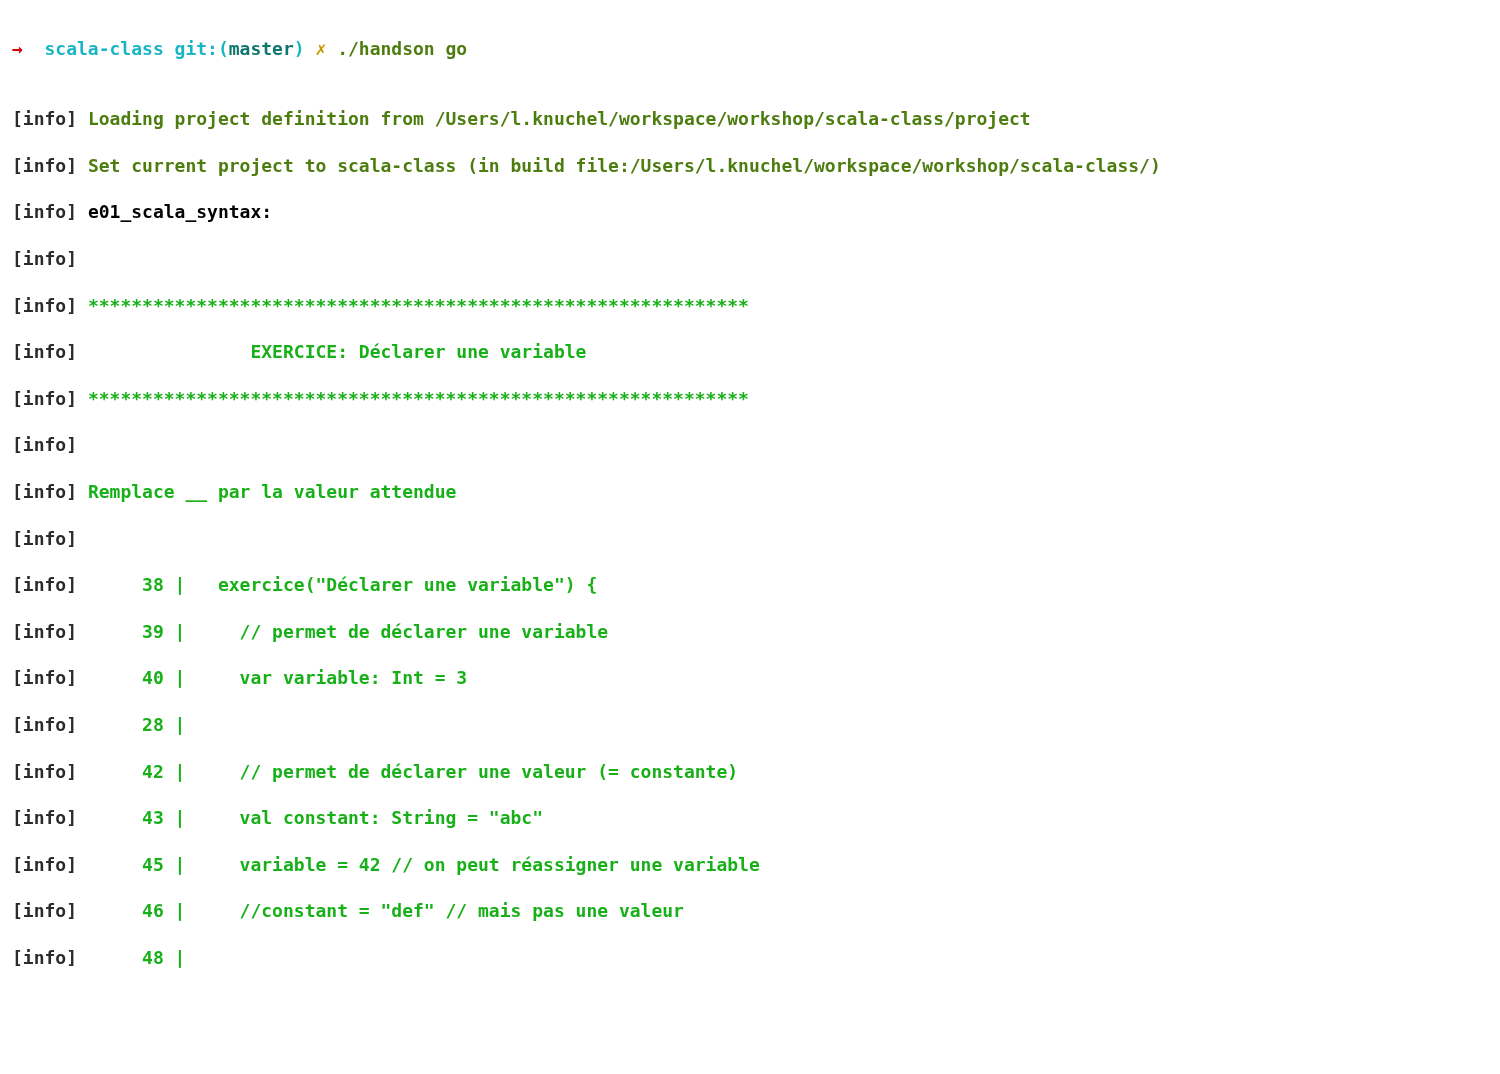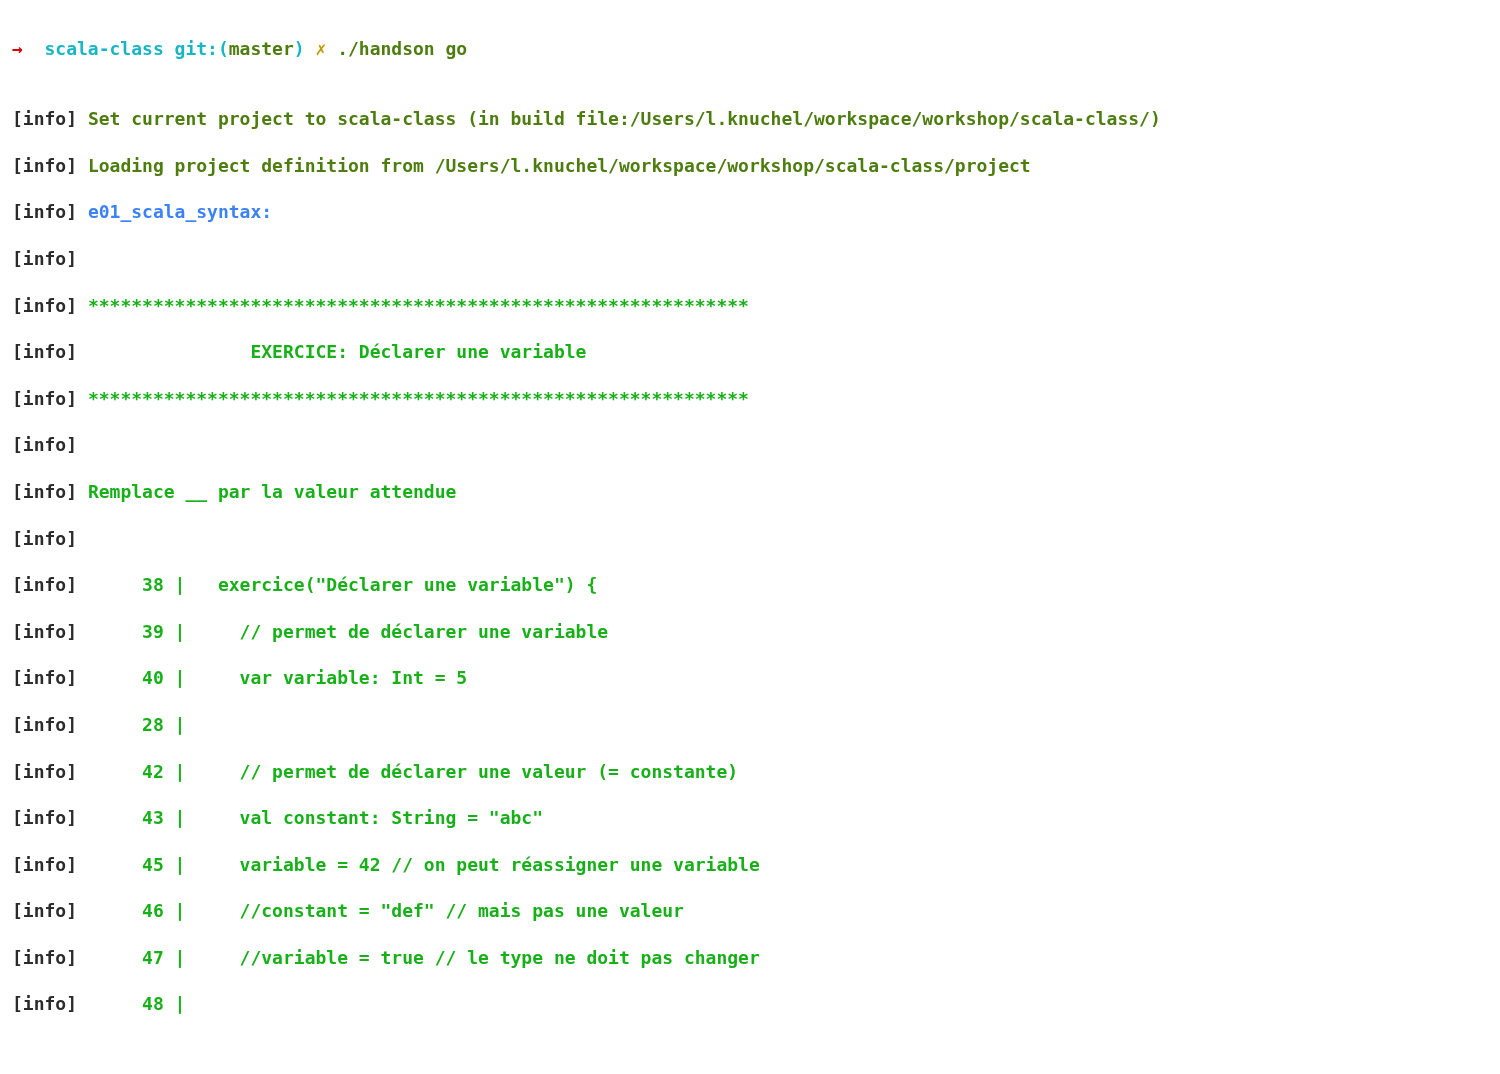--- a/index.html
+++ b/index.html
@@ -13,52 +13,51 @@
     font-size: 18px;
     line-height: 23.3px;
     white-space: pre;
     padding: 14px 12px 14px 12px;
     color: #2b2b2b;
     font-weight: 600;
   }
   .line { display: block; }
   .c-red    { color: #d80000; }
   .c-cyan   { color: #18b6c4; margin-top: 8px; }
-  .c-branch { color: #4d7c0f; }
+  .c-branch { color: #0f766e; }
   .c-yellow { color: #c49600; }
   .c-gray   { color: #2b2b2b; }
-  .c-green  { color: #3b82f6; }
+  .c-green  { color: #000000; }
   .c-green-bright { color: #18b018; }
   .c-text   { color: #4d7c0f; }
 </style>
 </head>
 <body>
 
 <div class="terminal">
 <span class="line"><span class="c-red">→  </span><span class="c-cyan">scala-class </span><span class="c-cyan">git:(</span><span class="c-branch">master</span><span class="c-cyan">) </span><span class="c-yellow">✗ </span><span class="c-text">./handson go</span></span>
 <span class="line"></span>
+<span class="line"><span class="c-gray">[</span><span class="c-gray">info</span><span class="c-gray">] </span><span class="c-text">Loading project definition from /Users/l.knuchel/workspace/workshop/scala-class/project</span></span>
 <span class="line"><span class="c-gray">[</span><span class="c-gray">info</span><span class="c-gray">] </span><span class="c-text">Set current project to scala-class (in build file:/Users/l.knuchel/workspace/workshop/scala-class/)</span></span>
-<span class="line"><span class="c-gray">[</span><span class="c-gray">info</span><span class="c-gray">] </span><span class="c-text">Loading project definition from /Users/l.knuchel/workspace/workshop/scala-class/project</span></span>
 <span class="line"><span class="c-gray">[</span><span class="c-gray">info</span><span class="c-gray">] </span><span class="c-green">e01_scala_syntax:</span></span>
 <span class="line"><span class="c-gray">[</span><span class="c-gray">info</span><span class="c-gray">] </span></span>
 <span class="line"><span class="c-gray">[</span><span class="c-gray">info</span><span class="c-gray">] </span><span class="c-green-bright">*************************************************************</span></span>
 <span class="line"><span class="c-gray">[</span><span class="c-gray">info</span><span class="c-gray">] </span><span class="c-green-bright">               EXERCICE: Déclarer une variable</span></span>
 <span class="line"><span class="c-gray">[</span><span class="c-gray">info</span><span class="c-gray">] </span><span class="c-green-bright">*************************************************************</span></span>
 <span class="line"><span class="c-gray">[</span><span class="c-gray">info</span><span class="c-gray">] </span></span>
 <span class="line"><span class="c-gray">[</span><span class="c-gray">info</span><span class="c-gray">] </span><span class="c-green-bright">Remplace __ par la valeur attendue</span></span>
 <span class="line"><span class="c-gray">[</span><span class="c-gray">info</span><span class="c-gray">] </span></span>
 <span class="line"><span class="c-gray">[</span><span class="c-gray">info</span><span class="c-gray">] </span><span class="c-green-bright">     38 |   exercice("Déclarer une variable") {</span></span>
 <span class="line"><span class="c-gray">[</span><span class="c-gray">info</span><span class="c-gray">] </span><span class="c-green-bright">     39 |     // permet de déclarer une variable</span></span>
-<span class="line"><span class="c-gray">[</span><span class="c-gray">info</span><span class="c-gray">] </span><span class="c-green-bright">     40 |     var variable: Int = 5</span></span>
+<span class="line"><span class="c-gray">[</span><span class="c-gray">info</span><span class="c-gray">] </span><span class="c-green-bright">     40 |     var variable: Int = 3</span></span>
 <span class="line"><span class="c-gray">[</span><span class="c-gray">info</span><span class="c-gray">] </span><span class="c-green-bright">     28 |</span></span>
 <span class="line"><span class="c-gray">[</span><span class="c-gray">info</span><span class="c-gray">] </span><span class="c-green-bright">     42 |     // permet de déclarer une valeur (= constante)</span></span>
 <span class="line"><span class="c-gray">[</span><span class="c-gray">info</span><span class="c-gray">] </span><span class="c-green-bright">     43 |     val constant: String = "abc"</span></span>
 <span class="line"><span class="c-gray">[</span><span class="c-gray">info</span><span class="c-gray">] </span><span class="c-green-bright">     45 |     variable = 42 // on peut réassigner une variable</span></span>
 <span class="line"><span class="c-gray">[</span><span class="c-gray">info</span><span class="c-gray">] </span><span class="c-green-bright">     46 |     //constant = "def" // mais pas une valeur</span></span>
-<span class="line"><span class="c-gray">[</span><span class="c-gray">info</span><span class="c-gray">] </span><span class="c-green-bright">     47 |     //variable = true // le type ne doit pas changer</span></span>
 <span class="line"><span class="c-gray">[</span><span class="c-gray">info</span><span class="c-gray">] </span><span class="c-green-bright">     48 |</span></span>
 
 
 
 
 
 
 
 
 

